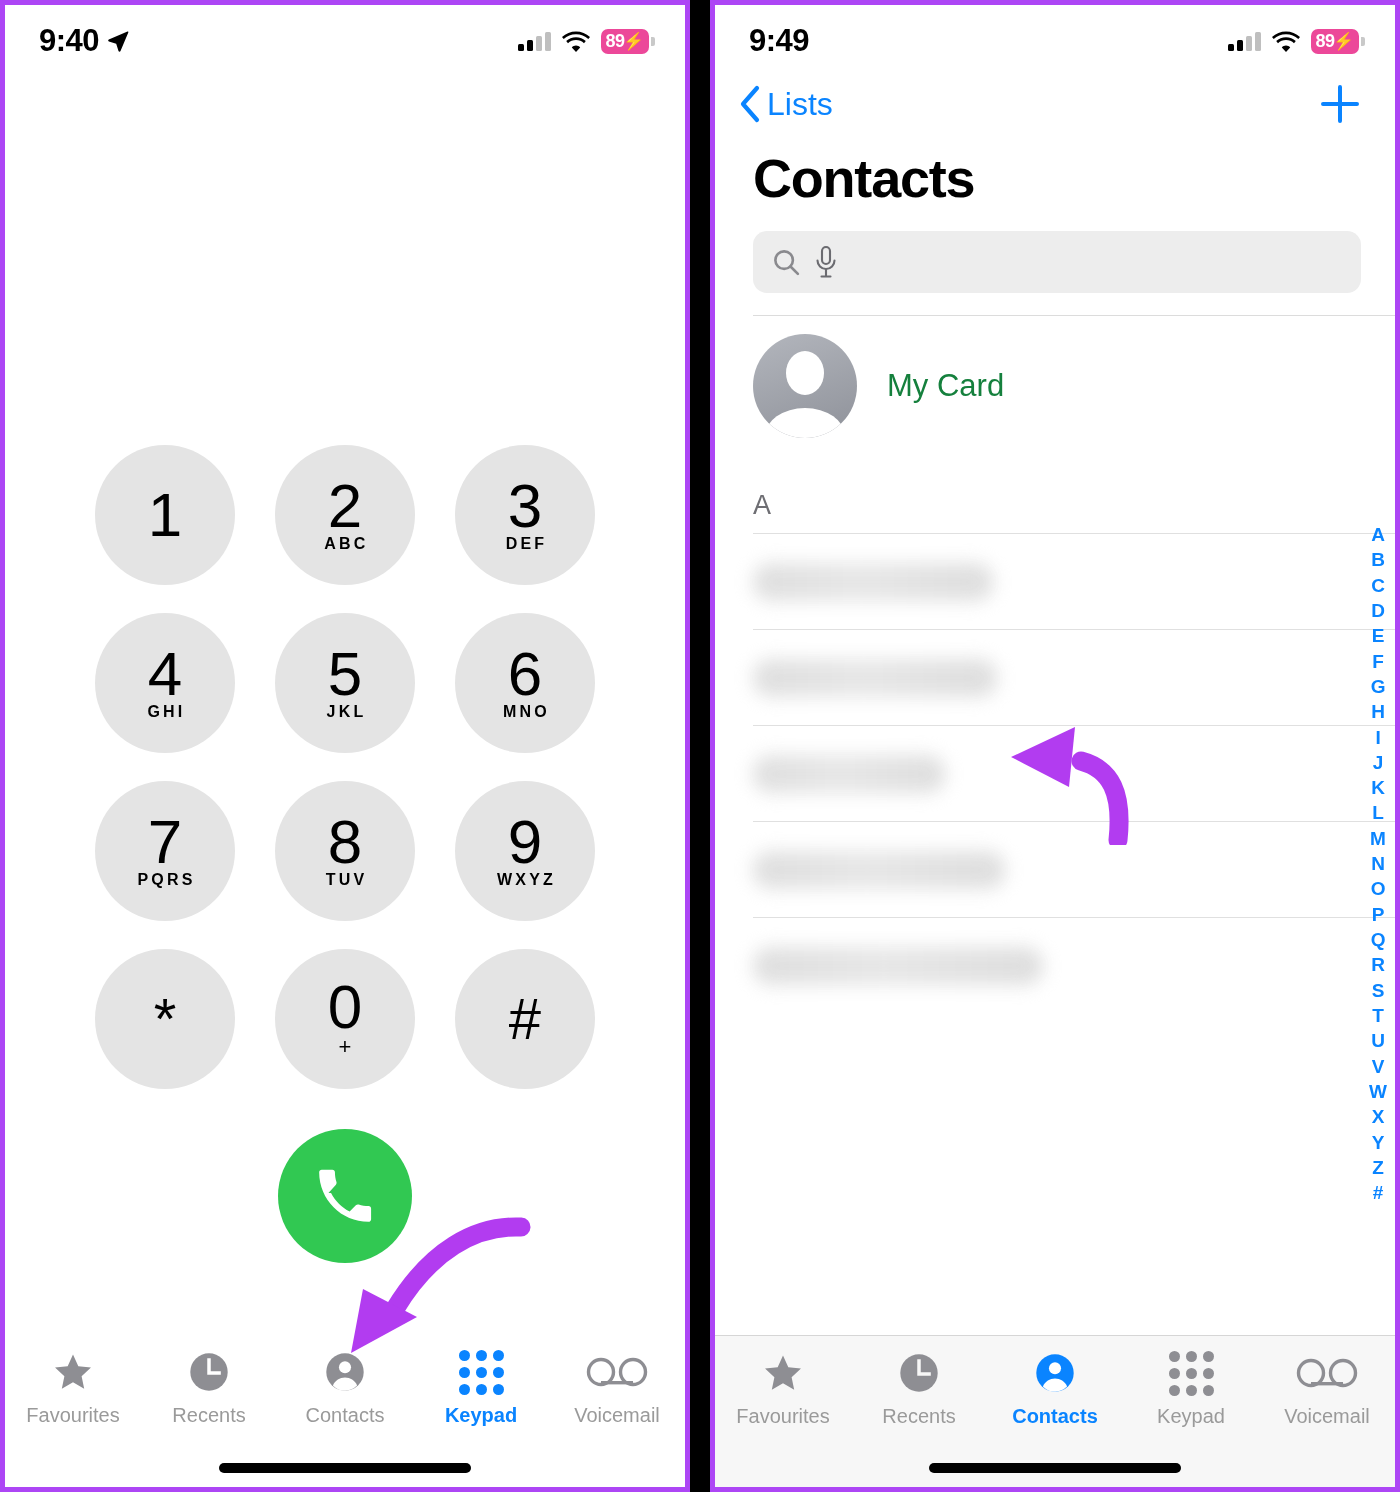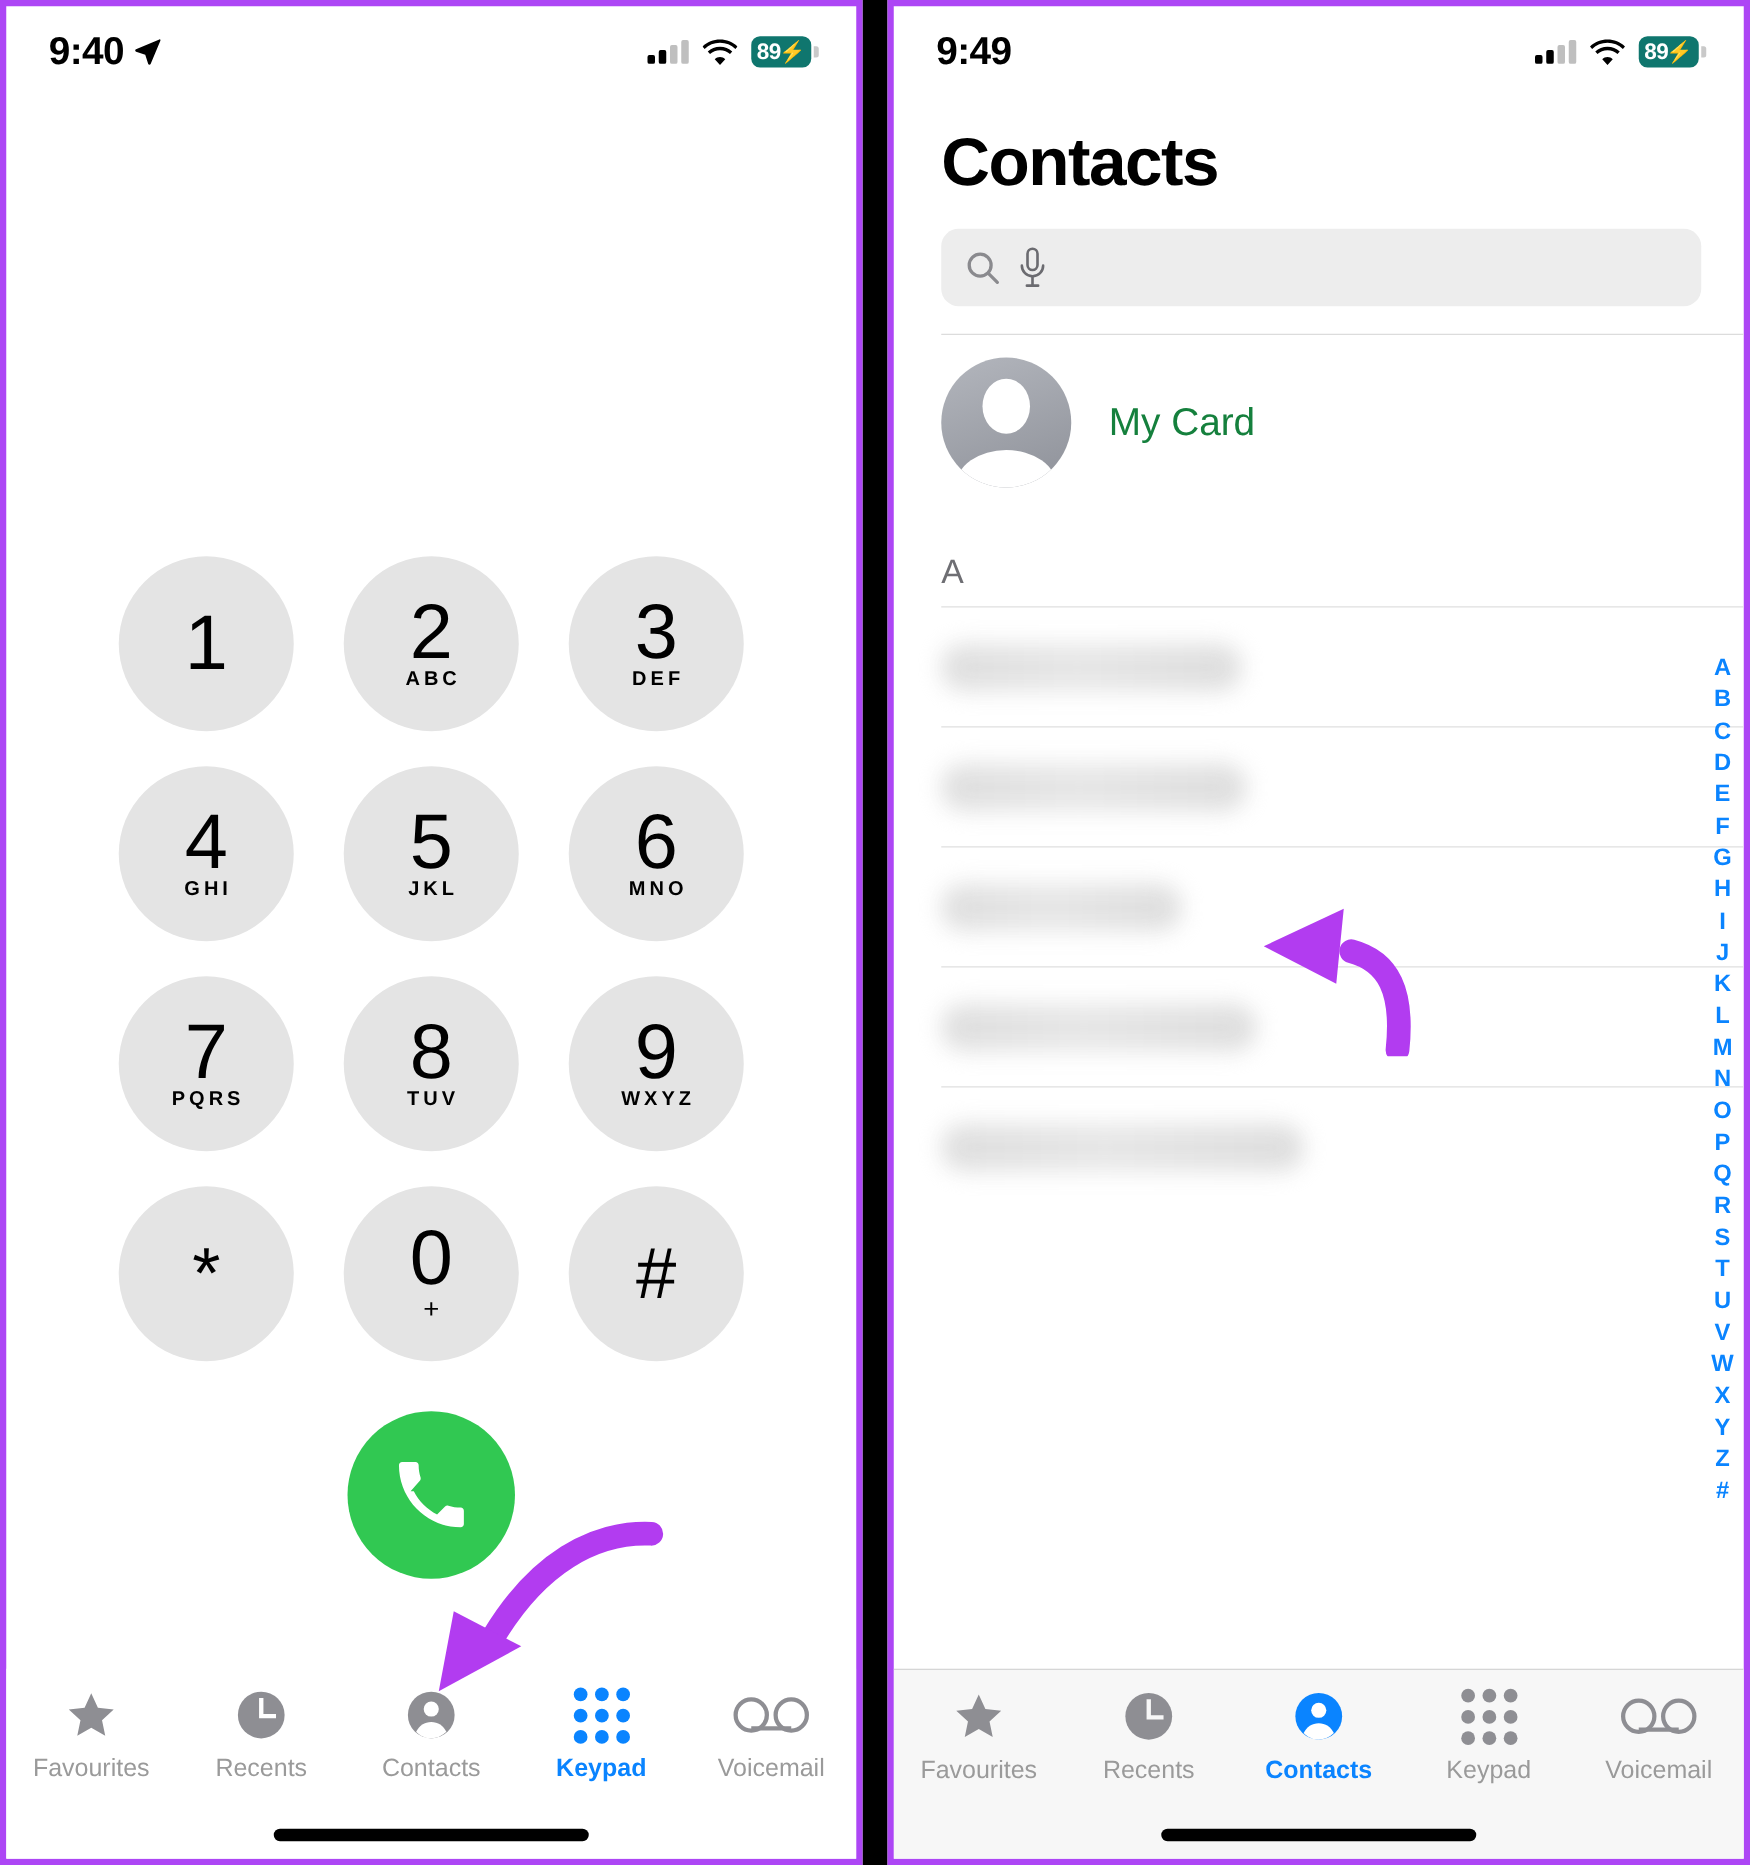--- a/index.html
+++ b/index.html
@@ -51,21 +51,21 @@
   .sig { display: flex; align-items: flex-end; gap: 3px; height: 19px; }
   .sig i { display:block; width: 6px; border-radius: 1.5px; background: #000; }
   .sig i:nth-child(1){ height: 7px; }
   .sig i:nth-child(2){ height: 11px; }
   .sig i:nth-child(3){ height: 15px; background:#bfbfbf; }
   .sig i:nth-child(4){ height: 19px; background:#bfbfbf; }
   .battery {
     position: relative;
     width: 48px; height: 25px;
     border-radius: 7px;
-    background: #0f766e;
+    background: #ec4899;
     display: flex; align-items: center; justify-content: center;
     gap: 0px;
   }
   .battery:after {
     content:""; position:absolute; right:-6px; top:8px;
     width:4px; height:9px; border-radius:0 2px 2px 0; background:#c9c9c9;
   }
   .batt-num { color:#fff; font-size: 18px; font-weight: bold; letter-spacing:-0.5px; }
   .bolt { color:#fff; font-size:17px; margin-left:-1px; }
 
@@ -382,20 +382,33 @@
           <path d="M14 9.1c-3.1 0-5.9 1.2-8 3.1l-1.8-2.1C6.8 7.7 10.2 6.3 14 6.3s7.2 1.4 9.8 3.8L22 12.2c-2.1-1.9-4.9-3.1-8-3.1z" fill="#000"></path>
           <path d="M14 14.6c-1.6 0-3.1.7-4.2 1.8L14 21l4.2-4.6c-1.1-1.1-2.6-1.8-4.2-1.8z" fill="#000"></path>
         </svg>
         <div class="battery">
           <span class="batt-num">89</span>
           <span class="bolt">⚡</span>
         </div>
       </div>
     </div>
 
+    <div class="navrow">
+      <div class="back">
+        <svg width="22" height="38" viewBox="0 0 22 38">
+          <path d="M18 3 L4 19 L18 35" stroke="#0a84ff" stroke-width="4.2" fill="none" stroke-linecap="round" stroke-linejoin="round"></path>
+        </svg>
+        <span class="blbl">Lists</span>
+      </div>
+      <div class="plus-btn">
+        <svg width="42" height="42" viewBox="0 0 42 42">
+          <path d="M21 4 V38 M4 21 H38" stroke="#0a84ff" stroke-width="4" stroke-linecap="round"></path>
+        </svg>
+      </div>
+    </div>
 
     <div class="page-title">Contacts</div>
 
     <div class="searchbar">
       <svg width="30" height="30" viewBox="0 0 24 24">
         <circle cx="10.5" cy="10.5" r="7" fill="none" stroke="#8a8a8e" stroke-width="2.1"></circle>
         <path d="M15.6 15.6 L21.5 21.5" stroke="#8a8a8e" stroke-width="2.1" stroke-linecap="round"></path>
       </svg>
       <svg width="26" height="34" viewBox="0 0 26 34">
         <rect x="9" y="2" width="8" height="17" rx="4" fill="none" stroke="#6b6b70" stroke-width="2.1"></rect>

